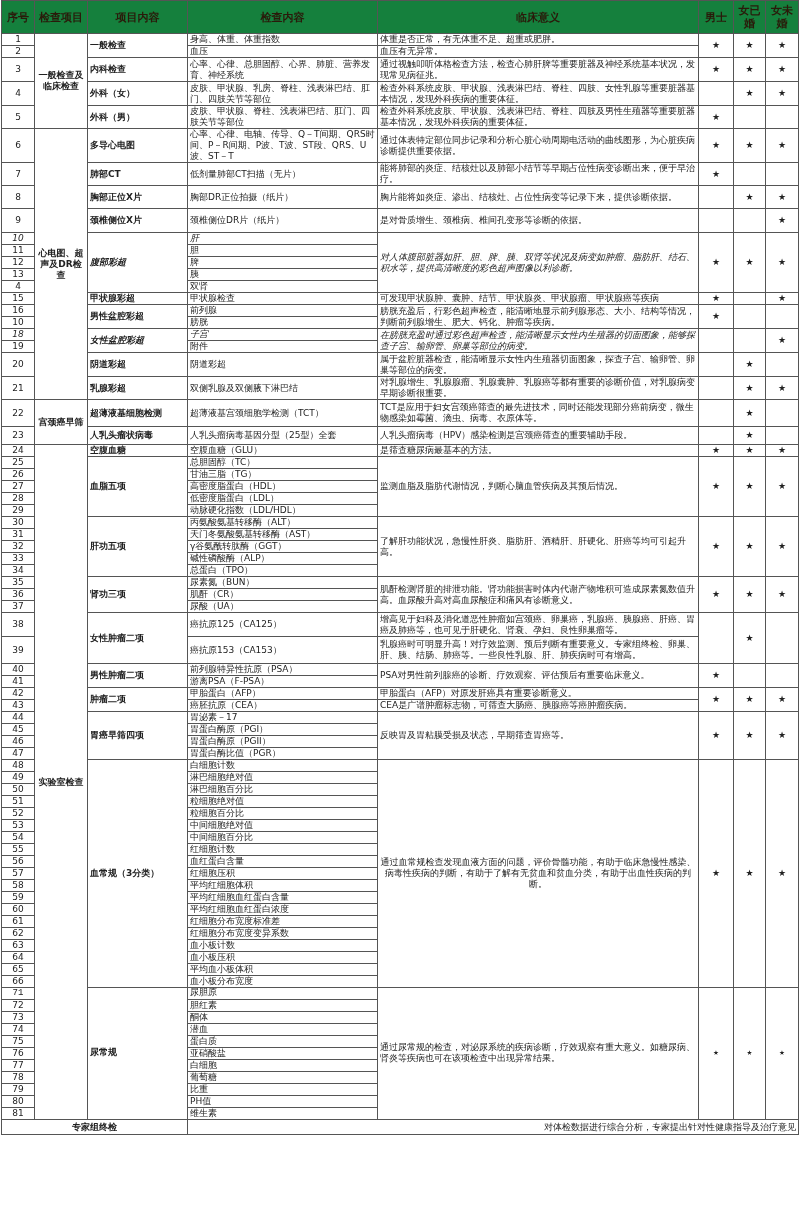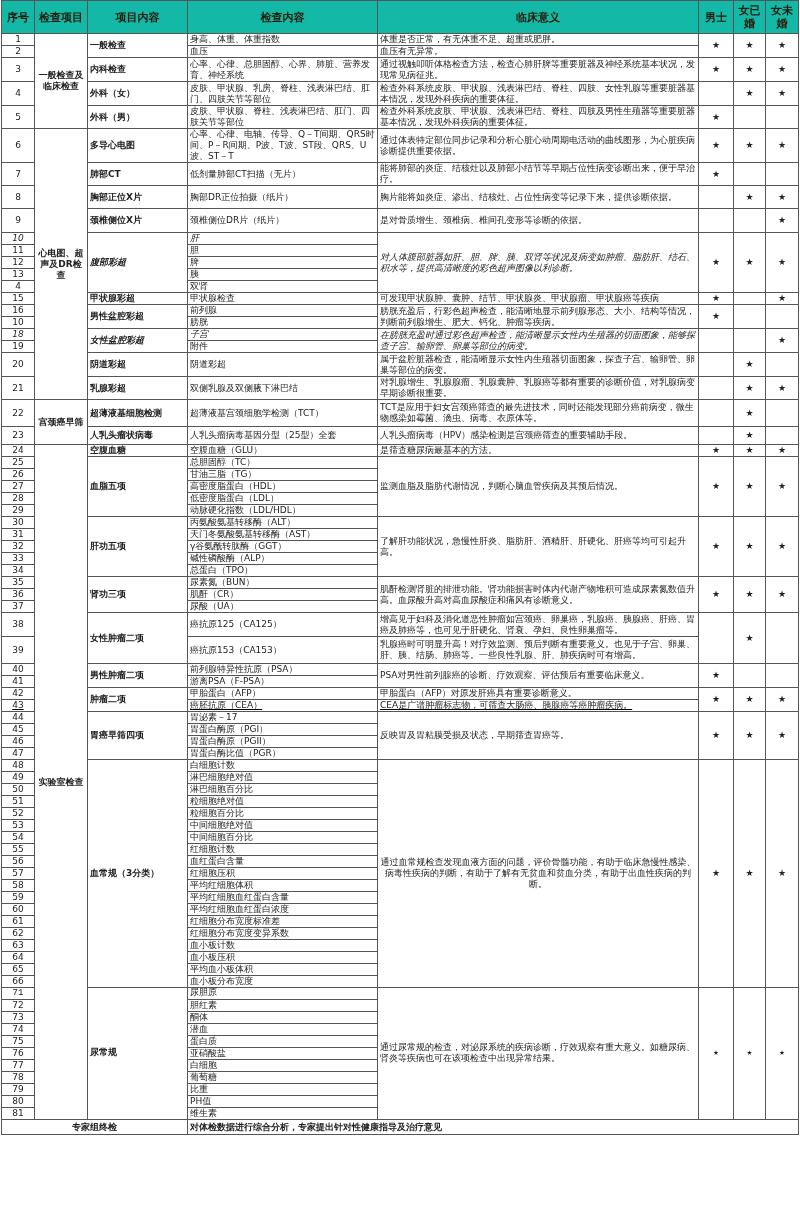--- a/index.html
+++ b/index.html
@@ -1,25 +1,25 @@
 <!DOCTYPE html>
 <html><head>
 <meta charset="utf-8">
 <style>
   html, body { margin:0; padding:0; background:#ffffff; }
   body { width:800px; height:1218px; overflow:hidden; font-family:"DejaVu Sans", sans-serif; }
   table.sheet { border-collapse:collapse; table-layout:fixed; width:797px; margin-left:1px; }
   table.sheet td, table.sheet th { border:1px solid #555; padding:0 2px; font-size:9px; line-height:11px; color:#222; overflow:hidden; }
-  table.sheet th { background:#14b8a6; font-weight:bold; font-size:11px; color:#2a1a0a; height:32px; text-align:center; line-height:13px; }
+  table.sheet th { background:#15803d; font-weight:bold; font-size:11px; color:#2a1a0a; height:32px; text-align:center; line-height:13px; }
   td.no { text-align:center; }
   td.cat { text-align:center; font-weight:bold; font-size:10px; line-height:13px; }
   td.item { font-weight:bold; font-size:10px; }
   td.star { text-align:center; font-size:11px; color:#111; }
   td.foot { font-weight:bold; font-size:10px; text-align:center; height:14px; }
-  td.foot-r { font-weight:bold; font-size:10px; text-align:left; }
+  td.foot-r { font-weight:normal; font-size:10px; text-align:right; }
 </style>
 </head>
 <body>
 
 <table class="sheet">
   <colgroup>
     <col style="width:33px">
       <col style="width:53px">
       <col style="width:100px">
       <col style="width:190px">
@@ -299,21 +299,21 @@
         <td class="item" rowspan="2">女性肿瘤二项</td>
         <td>癌抗原125（CA125）</td>
         <td>增高见于妇科及消化道恶性肿瘤如宫颈癌、卵巢癌，乳腺癌、胰腺癌、肝癌、胃癌及肺癌等，也可见于肝硬化、肾衰、孕妇、良性卵巢瘤等。</td>
         <td class="star" rowspan="2"></td>
         <td class="star" rowspan="2">★</td>
         <td class="star" rowspan="2"></td>
       </tr>
       <tr style="height: 27px;">
         <td class="no">39</td>
         <td>癌抗原153（CA153）</td>
-        <td>乳腺癌时可明显升高！对疗效监测、预后判断有重要意义。也见于子宫、卵巢、肝、胰、结肠、肺癌等。一些良性乳腺、肝、肺疾病时可有增高。</td>
+        <td>乳腺癌时可明显升高！对疗效监测、预后判断有重要意义。专家组终检、卵巢、肝、胰、结肠、肺癌等。一些良性乳腺、肝、肺疾病时可有增高。</td>
       </tr>
       <tr style="height: 12px;">
         <td class="no">40</td>
         <td class="item" rowspan="2">男性肿瘤二项</td>
         <td>前列腺特异性抗原（PSA）</td>
         <td rowspan="2">PSA对男性前列腺癌的诊断、疗效观察、评估预后有重要临床意义。</td>
         <td class="star" rowspan="2">★</td>
         <td class="star" rowspan="2"></td>
         <td class="star" rowspan="2"></td>
       </tr>
@@ -323,21 +323,21 @@
       </tr>
       <tr style="height: 12px;">
         <td class="no">42</td>
         <td class="item" rowspan="2">肿瘤二项</td>
         <td>甲胎蛋白（AFP）</td>
         <td>甲胎蛋白（AFP）对原发肝癌具有重要诊断意义。</td>
         <td class="star" rowspan="2">★</td>
         <td class="star" rowspan="2">★</td>
         <td class="star" rowspan="2">★</td>
       </tr>
-      <tr style="height: 12px; text-decoration: underline;">
+      <tr style="height: 12px;">
         <td class="no">43</td>
         <td>癌胚抗原（CEA）</td>
         <td>CEA是广谱肿瘤标志物，可筛查大肠癌、胰腺癌等癌肿瘤疾病。</td>
       </tr>
       <tr style="height: 12px;">
         <td class="no">44</td>
         <td class="item" rowspan="4">胃癌早筛四项</td>
         <td>胃泌素－17</td>
         <td rowspan="4">反映胃及胃粘膜受损及状态，早期筛查胃癌等。</td>
         <td class="star" rowspan="4">★</td>

